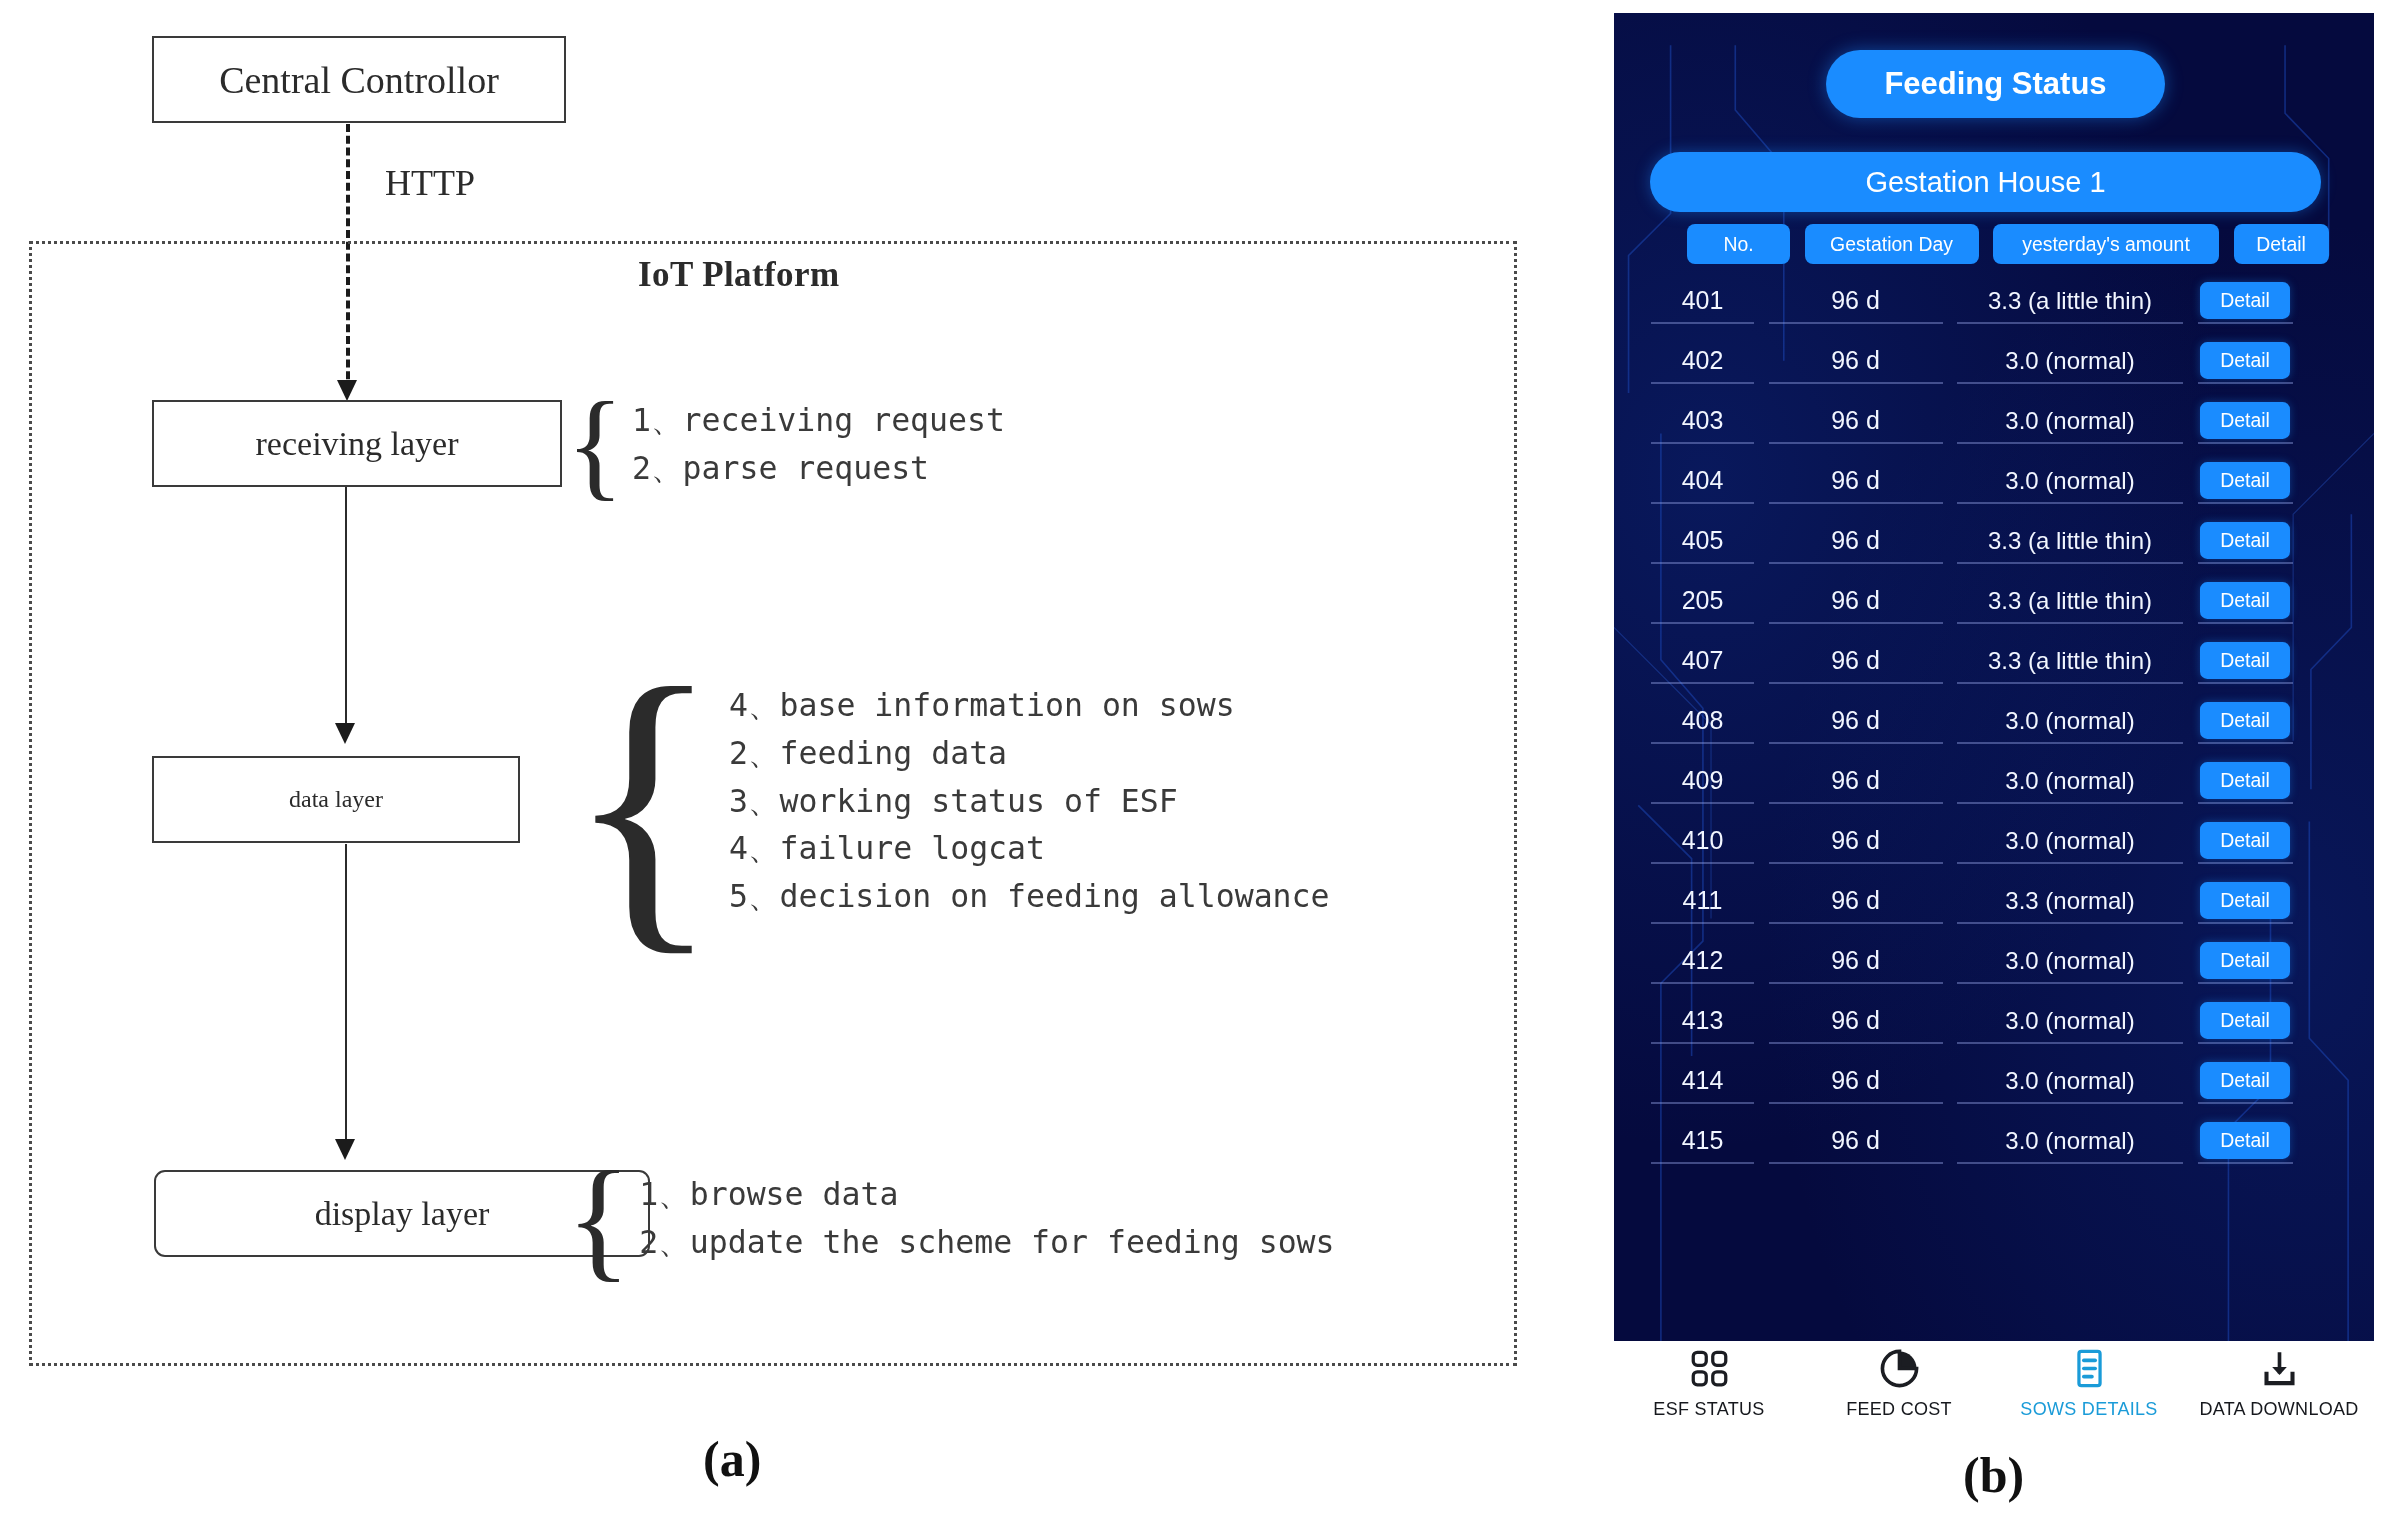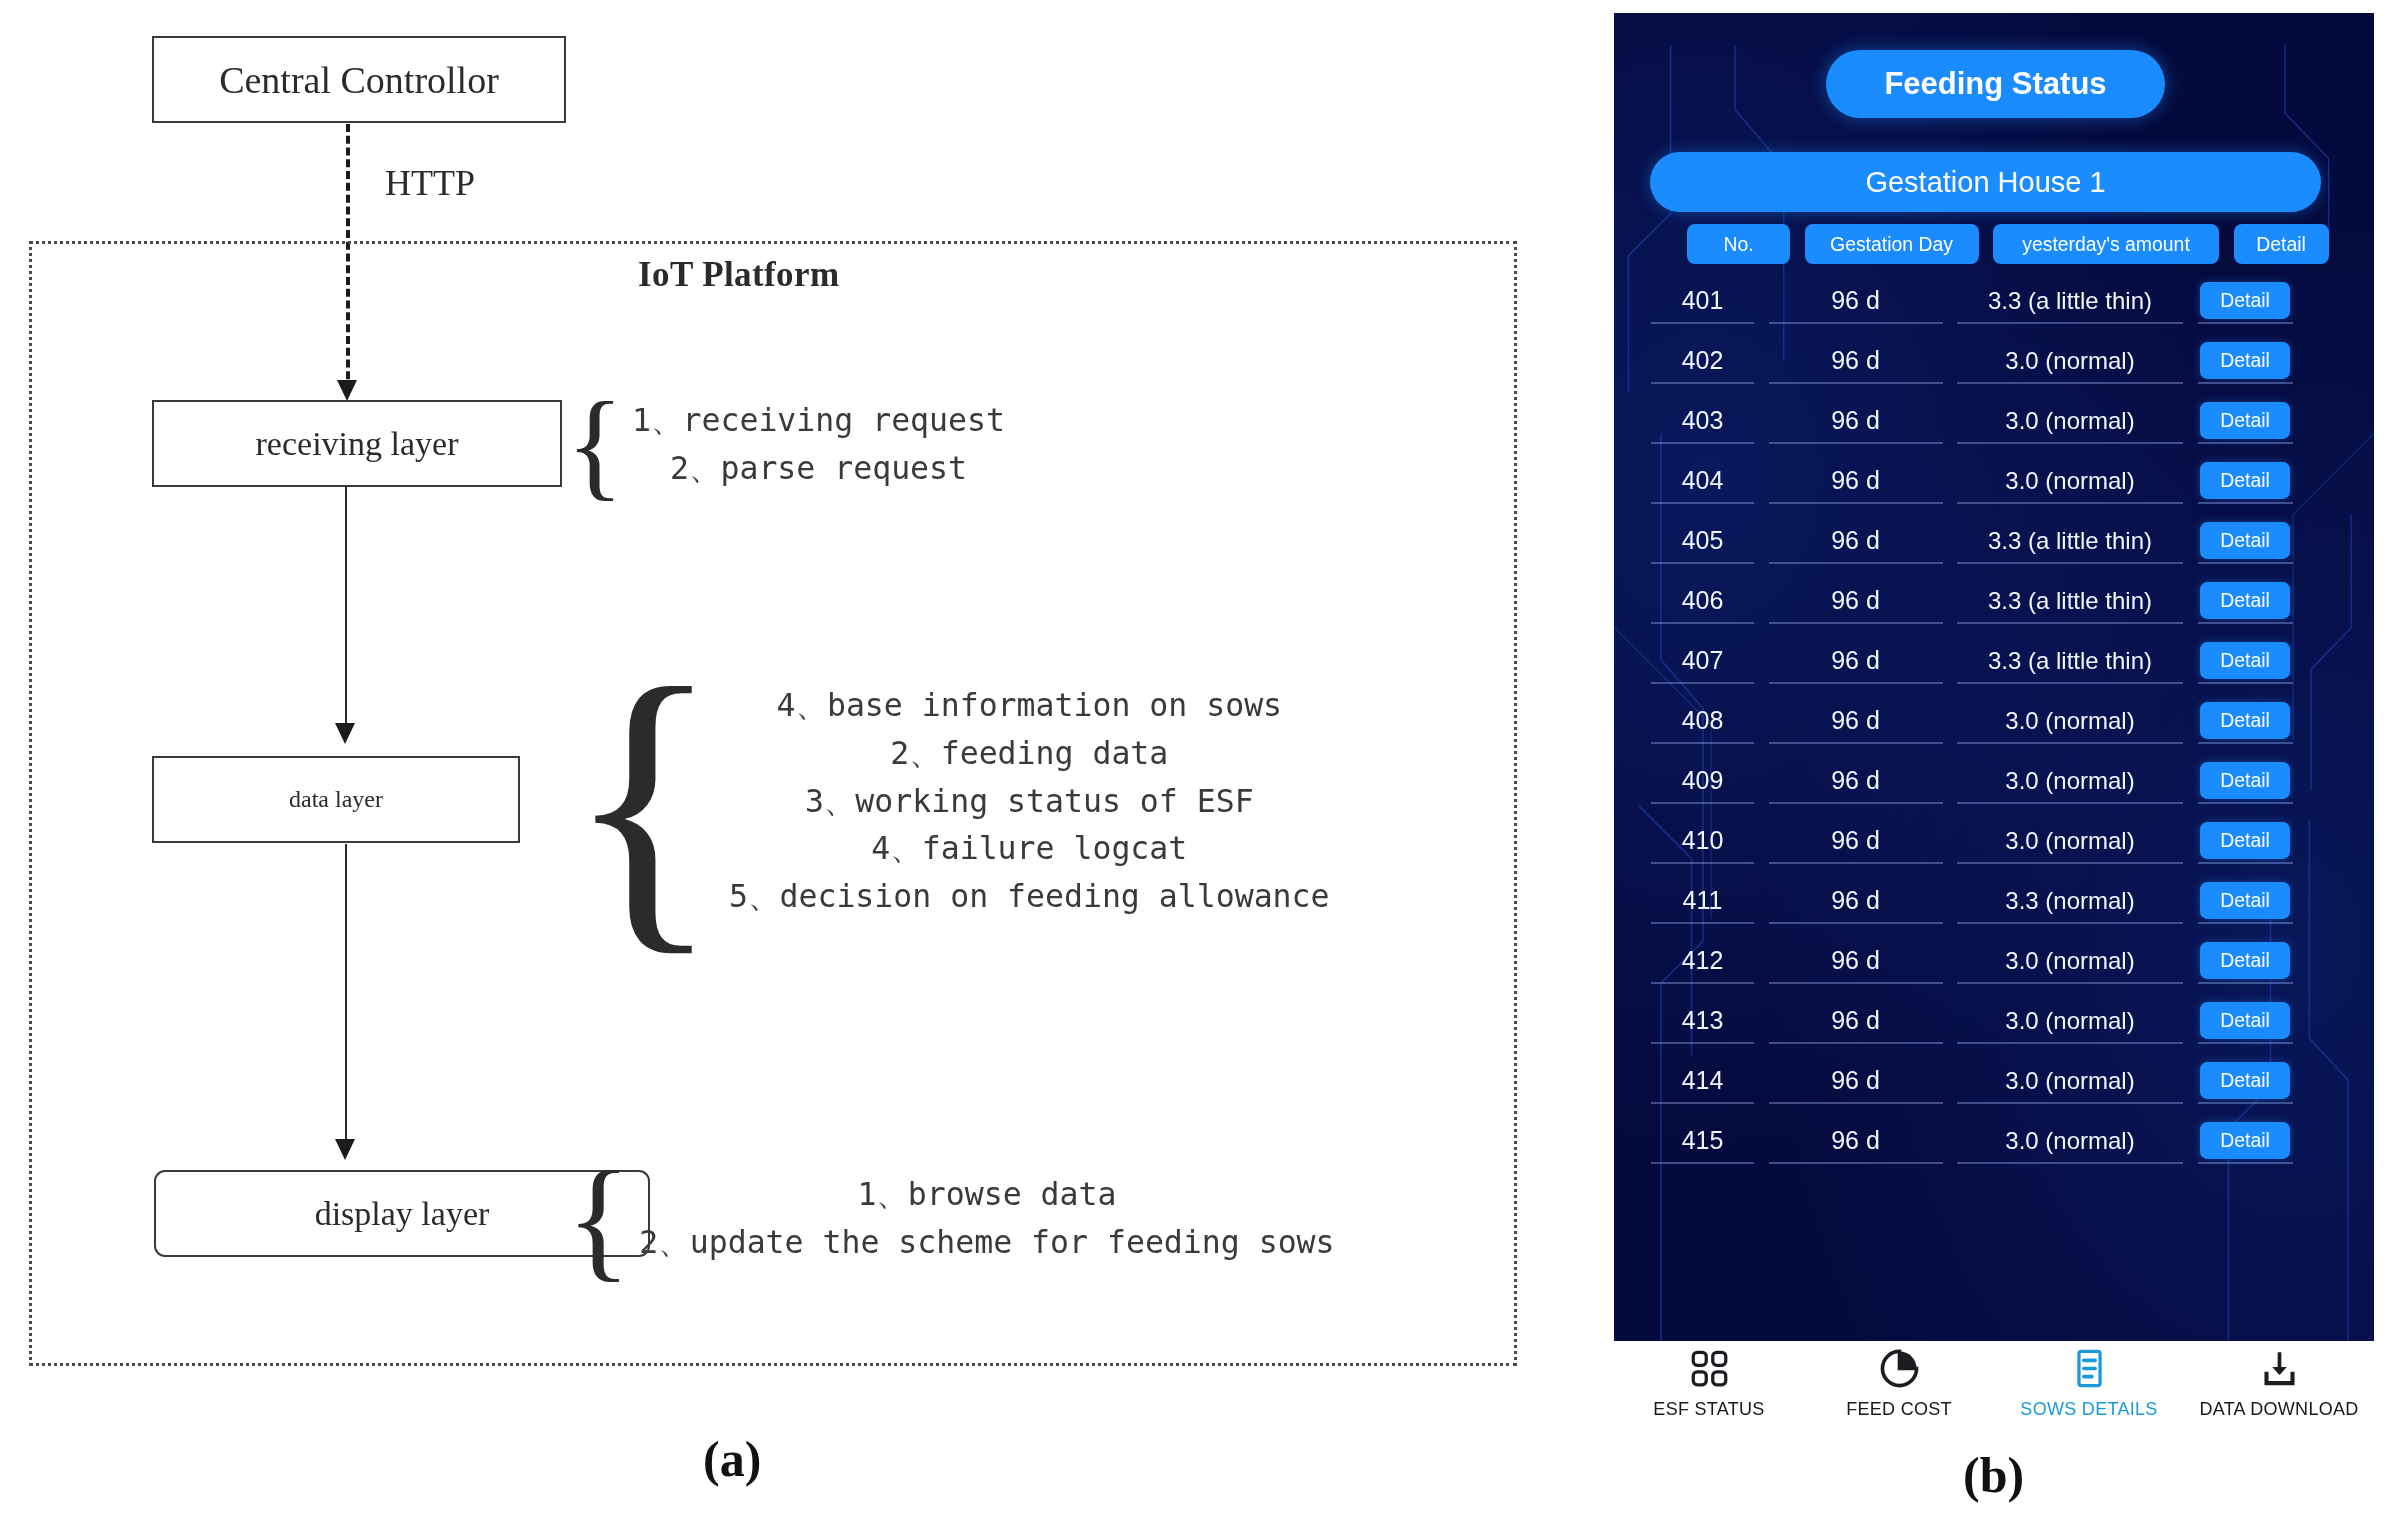--- a/index.html
+++ b/index.html
@@ -112,21 +112,20 @@
     margin-right: 8px;
     transform-origin: center;
     display: inline-block;
   }
   .mono-list {
     font-family: "DejaVu Sans Mono", monospace;
     color: #3a3a3a;
     font-size: 31.5px;
     line-height: 1.52;
     white-space: nowrap;
-    text-align: center;
   }
   .mono-list div { white-space: pre; }
 
   #brace-receiving { left: 566px; top: 400px; height: 89px; }
   #brace-receiving .brace { font-size: 121px; }
 
   #brace-data { left: 566px; top: 672px; height: 259px; }
   #brace-data .brace { font-size: 323px; }
 
   #brace-display { left: 566px; top: 1170px; height: 97px; }
@@ -394,21 +393,21 @@
     <div class="trow data-row">
       <div class="cell">405</div>
       <div class="cell">96 d</div>
       <div class="cell amount">3.3 (a little thin)</div>
       <div class="cell detail-cell">
         <div class="detail-btn">Detail</div>
       </div>
     </div>
 
     <div class="trow data-row">
-      <div class="cell">406</div>
+      <div class="cell">205</div>
       <div class="cell">96 d</div>
       <div class="cell amount">3.3 (a little thin)</div>
       <div class="cell detail-cell">
         <div class="detail-btn">Detail</div>
       </div>
     </div>
 
     <div class="trow data-row">
       <div class="cell">407</div>
       <div class="cell">96 d</div>

